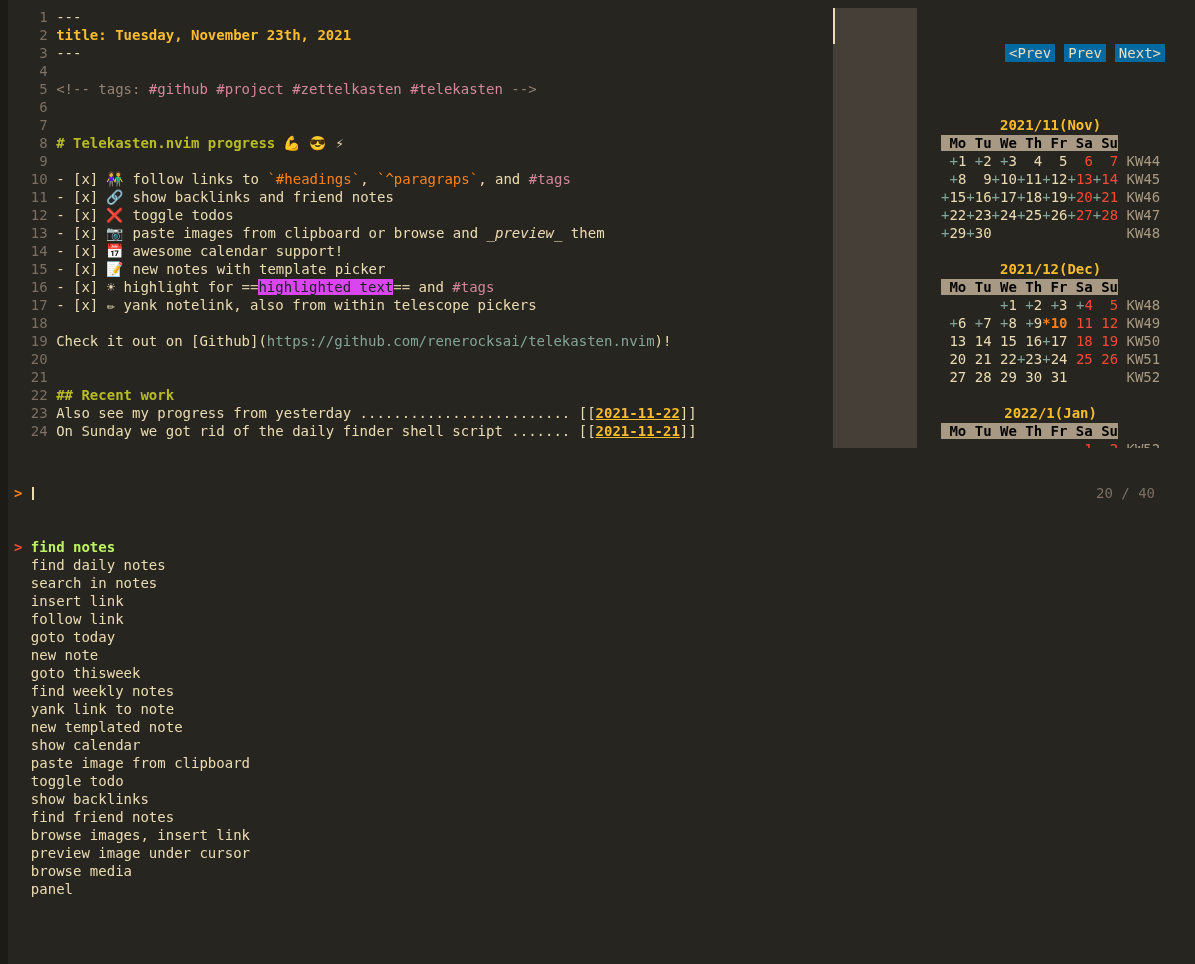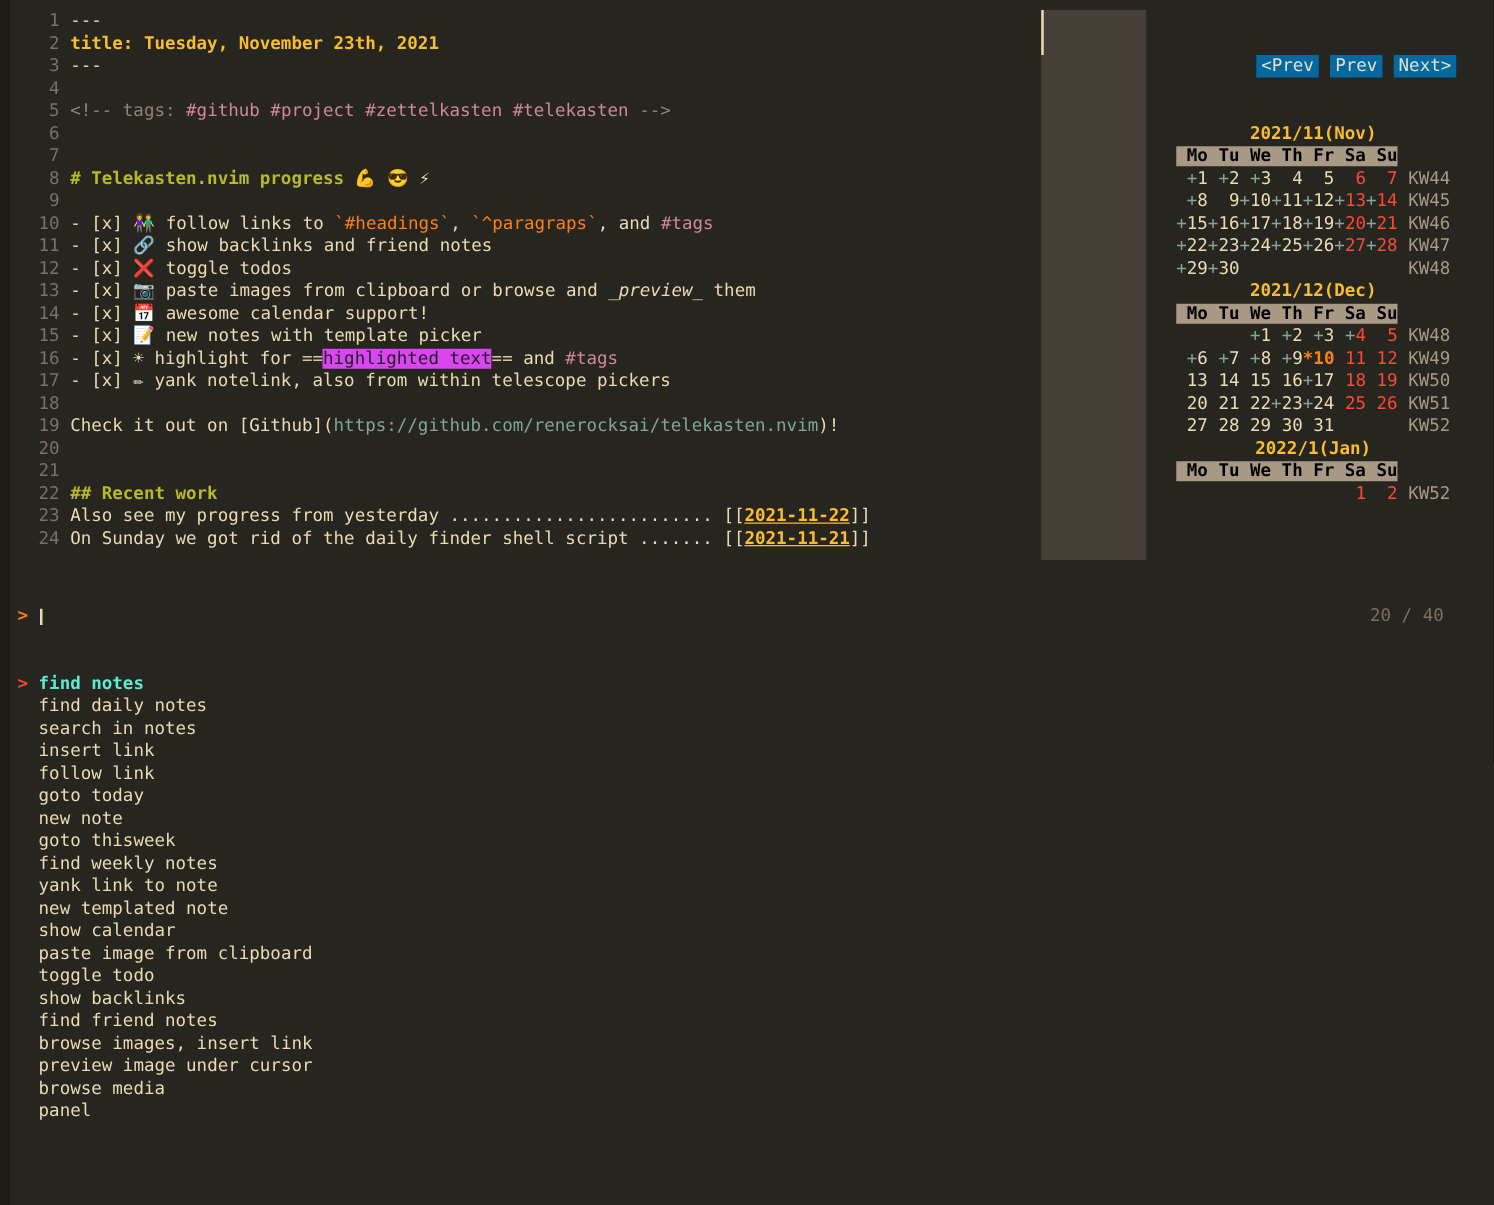--- a/index.html
+++ b/index.html
@@ -23,41 +23,41 @@
   .tk-eq{color:#d5c4a1;}
   .tk-hl{background:#d946ef;color:#1d2021;font-weight:normal;}
   .tk-lk{}
   .tk-url{color:#83a598;}
   .tk-wl{color:#fabd2f;font-weight:bold;text-decoration:underline;}
   .vsep{flex:0 0 2px;background:#453f38;position:relative;}
   .vthumb{position:absolute;top:0;left:0;width:2px;height:36px;background:#ebdbb2;}
   .calendar{flex:0 0 254px;padding-left:24px;overflow:hidden;}
   .cal-nav{height:18px;display:flex;justify-content:flex-end;padding-right:30px;gap:9px;}
   .cal-btn{background:#0369a1;color:#e8dfc5;padding:0 4px;}
-  .cal-month{}
+  .cal-month{margin-top:18px;}
   .cal-title{height:18px;width:26ch;text-align:center;color:#fabd2f;font-weight:bold;}
   .cal-row{height:18px;}
   .cal-hdr{background:#a89984;color:#000000;font-weight:bold;}
   .cal-plus{color:#83a598;}
   .cal-star{color:#fe8019;font-weight:bold;}
   .cal-d{color:#ebdbb2;}
   .cal-w{color:#fb4934;}
   .cal-t{color:#fe8019;font-weight:bold;}
   .cal-kw{color:#a89984;}
   .psep{flex:0 0 18px;display:flex;align-items:center;color:#ebdbb2;}
   .hline{flex:1;height:0;border-top:1px solid #b4a98e;}
   .psep-title{padding:0 8px;}
   .palette{flex:0 0 378px;}
   .prompt-line{height:18px;display:flex;align-items:center;padding-left:6px;}
   .pchar{color:#fe8019;font-weight:bold;}
   .cursor{width:2px;height:13px;background:#ebdbb2;margin-left:1px;}
   .counter{margin-left:auto;color:#7c6f64;padding-right:40px;}
   .pal-item{height:18px;padding-left:6px;}
   .pal-caret{color:#fb4934;font-weight:bold;}
-  .pal-item.sel .pal-label{color:#5eead4;font-weight:bold;}
+  .pal-item.sel .pal-label{color:#bef264;font-weight:bold;}
   .spacer{flex:1;}
 </style>
 </head>
 <body>
 
 <div class="screen">
   <div class="term">
     <div class="left-edge"></div>
     <div class="content">
 

